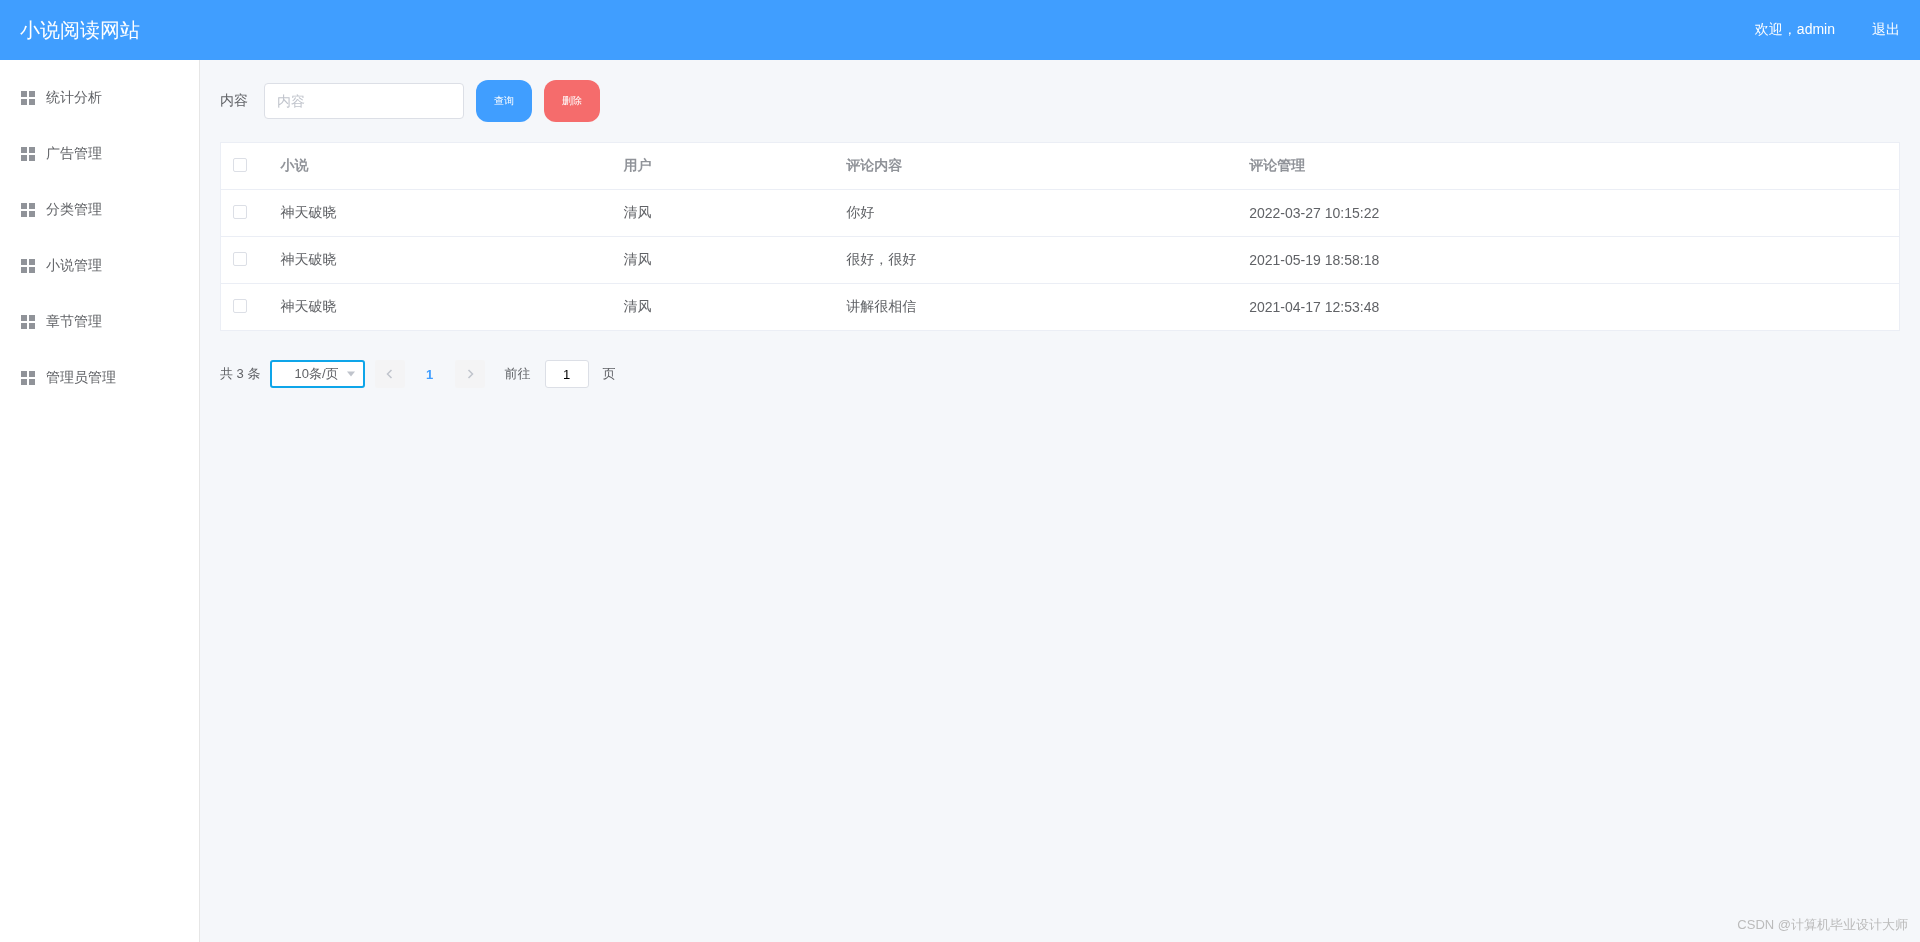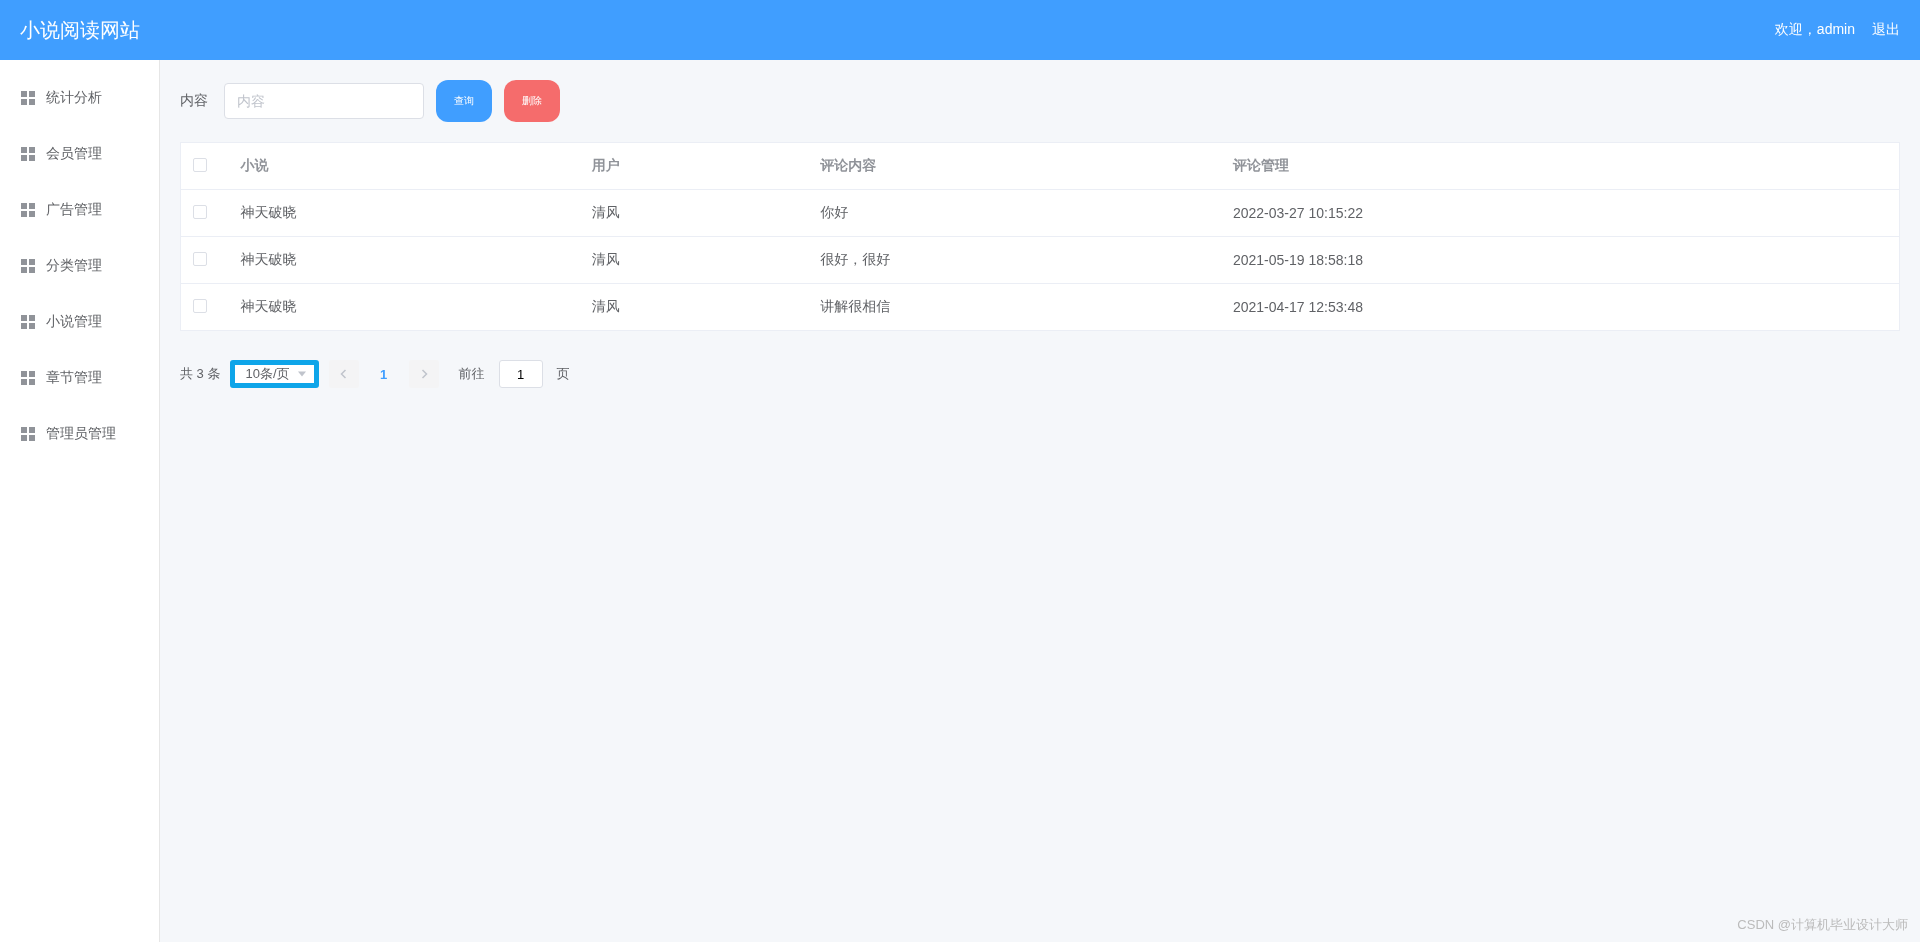--- a/index.html
+++ b/index.html
@@ -1,25 +1,25 @@
 <!DOCTYPE html>
 <html><head>
   <meta charset="utf-8">
   <style>
     * { margin: 0; padding: 0; box-sizing: border-box; }
     body { font-family: -apple-system, BlinkMacSystemFont, "Segoe UI", "PingFang SC", "Microsoft YaHei", sans-serif; font-size: 14px; color: #606266; background: #f5f7fa; }
     
     .header { height: 60px; background: #409eff; display: flex; align-items: center; justify-content: space-between; padding: 16px 20px; color: #fff; }
     .header-title { font-size: 20px; font-weight: 500; }
-    .header-right { display: flex; align-items: flex-start; gap: 17px; font-size: 14px; }
+    .header-right { display: flex; align-items: flex-start; gap: 37px; font-size: 14px; }
     .header-right span { cursor: pointer; }
     
     .container { display: flex; height: calc(100vh - 60px); }
     
-    .sidebar { width: 160px; background: #fff; border-right: 1px solid #e6e6e6; padding-top: 10px; }
+    .sidebar { width: 200px; background: #fff; border-right: 1px solid #e6e6e6; padding-top: 10px; }
     .menu-item { display: flex; align-items: center; height: 56px; padding: 0 20px; cursor: pointer; color: #606266; font-size: 14px; }
     .menu-item.active { color: #409eff; }
     .menu-icon { display: inline-flex; margin-right: 10px; }
     .menu-icon svg { width: 16px; height: 16px; }
     
     .main { flex: 1; padding: 20px; overflow: auto; }
     .toolbar { display: flex; align-items: center; gap: 12px; margin-bottom: 20px; }
     .toolbar-label { color: #606266; margin-right: 4px; }
     .input { width: 200px; height: 36px; padding: 0 12px; border: 1px solid #dcdfe6; border-radius: 4px; font-size: 14px; color: #606266; outline: none; }
     .input::placeholder { color: #c0c4cc; }
@@ -28,21 +28,21 @@
     .btn-danger { background: #f56c6c; }
     
     .table { width: 100%; background: #fff; border: 1px solid #ebeef5; border-collapse: collapse; }
     .table th, .table td { padding: 14px 12px; text-align: left; border-bottom: 1px solid #ebeef5; }
     .table th { color: #909399; font-weight: 600; background: #fff; }
     .table td { color: #606266; }
     .checkbox-cell { width: 48px; text-align: center; }
     .checkbox { width: 14px; height: 14px; border: 1px solid #dcdfe6; border-radius: 2px; display: inline-block; cursor: pointer; background: #fff; }
     
     .pagination { display: flex; align-items: center; gap: 10px; margin-top: 29px; color: #606266; font-size: 13px; }
-    .page-select { height: 28px; padding: 0 24px 0 10px; border: 5px solid #0ea5e9; border-radius: 3px; background: #fff; cursor: pointer; position: relative; display: inline-flex; align-items: center; font-size: 13px; }
+    .page-select { height: 28px; padding: 0 24px 0 22px; border: 2px solid #0ea5e9; border-radius: 3px; background: #fff; cursor: pointer; position: relative; display: inline-flex; align-items: center; font-size: 13px; }
     .page-select::after { content: ''; position: absolute; right: 8px; top: 50%; width: 0; height: 0; border-left: 4px solid transparent; border-right: 4px solid transparent; border-top: 5px solid #c0c4cc; transform: translateY(-50%); }
     .page-btn { width: 30px; height: 28px; border: none; border-radius: 3px; background: #f4f4f5; cursor: pointer; display: inline-flex; align-items: center; justify-content: center; color: #c0c4cc; }
     .page-num { width: 30px; height: 28px; display: inline-flex; align-items: center; justify-content: center; color: #409eff; font-weight: 600; cursor: pointer; }
     .page-jump-input { width: 44px; height: 28px; border: 1px solid #dcdfe6; border-radius: 3px; text-align: center; font-size: 13px; margin: 0 4px; outline: none; }
     
     .watermark { position: fixed; bottom: 8px; right: 12px; color: #bbb; font-size: 13px; }
   </style>
 </head>
 <body>
 
@@ -59,31 +59,20 @@
       <div class="menu-item">
         <span class="menu-icon">
           <svg viewBox="0 0 16 16">
             <rect x="1" y="1" width="6" height="6" fill="#909399"></rect>
             <rect x="9" y="1" width="6" height="6" fill="#909399"></rect>
             <rect x="1" y="9" width="6" height="6" fill="#909399"></rect>
             <rect x="9" y="9" width="6" height="6" fill="#909399"></rect>
           </svg>
         </span>
         <span>统计分析</span>
-      </div>
-      <div class="menu-item">
-        <span class="menu-icon">
-          <svg viewBox="0 0 16 16">
-            <rect x="1" y="1" width="6" height="6" fill="#909399"></rect>
-            <rect x="9" y="1" width="6" height="6" fill="#909399"></rect>
-            <rect x="1" y="9" width="6" height="6" fill="#909399"></rect>
-            <rect x="9" y="9" width="6" height="6" fill="#909399"></rect>
-          </svg>
-        </span>
-        <span>会员管理</span>
       </div>
       <div class="menu-item">
         <span class="menu-icon">
           <svg viewBox="0 0 16 16">
             <rect x="1" y="1" width="6" height="6" fill="#909399"></rect>
             <rect x="9" y="1" width="6" height="6" fill="#909399"></rect>
             <rect x="1" y="9" width="6" height="6" fill="#909399"></rect>
             <rect x="9" y="9" width="6" height="6" fill="#909399"></rect>
           </svg>
         </span>

